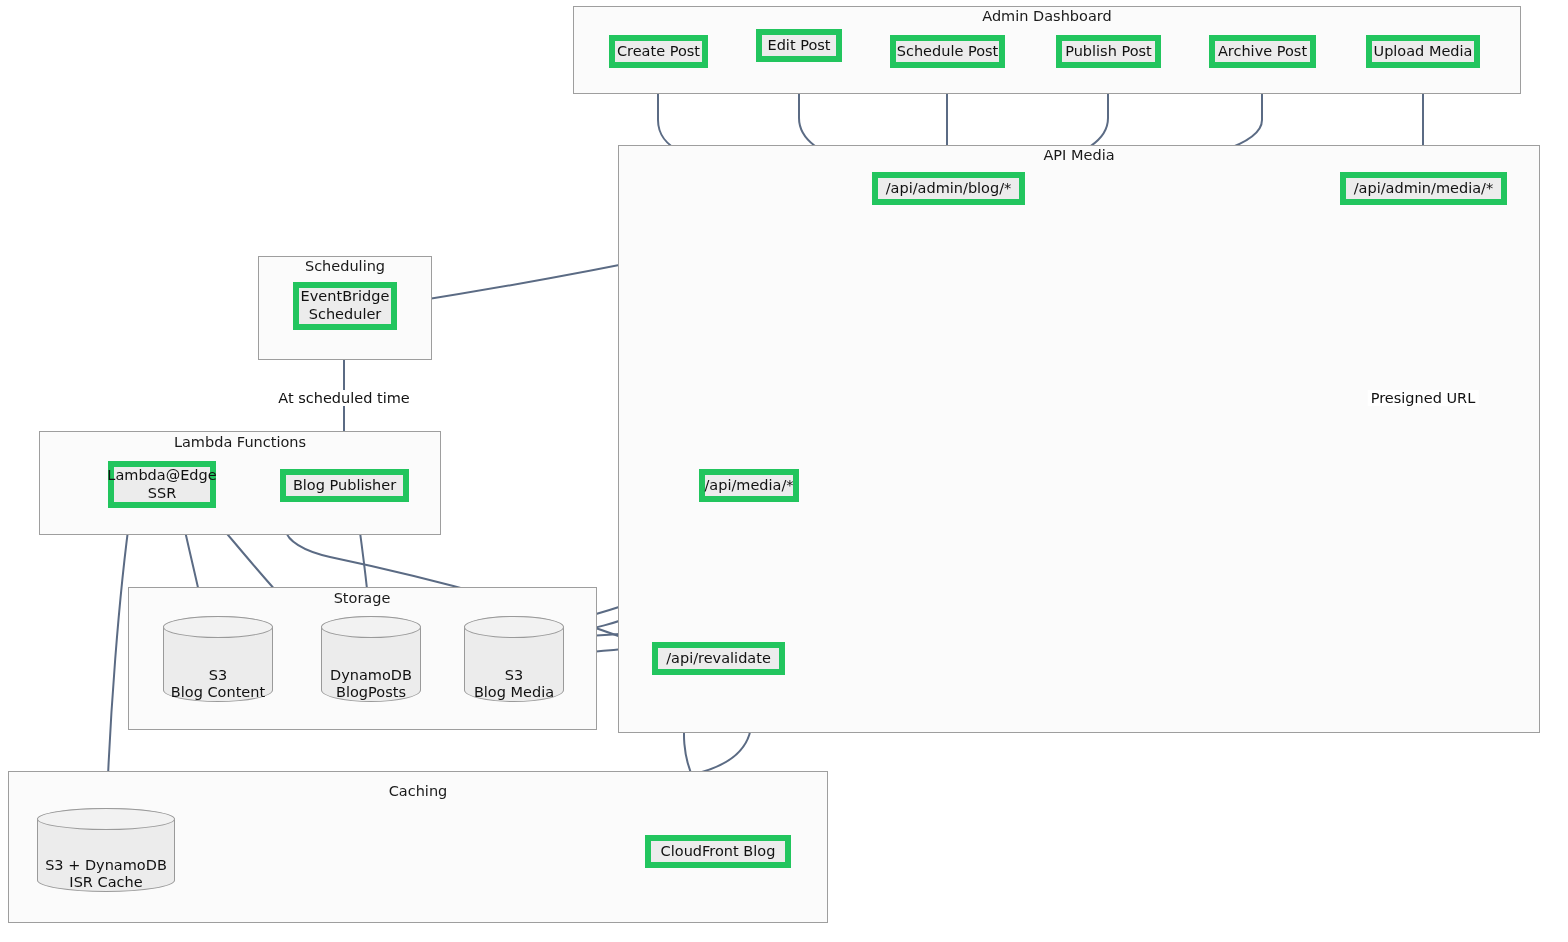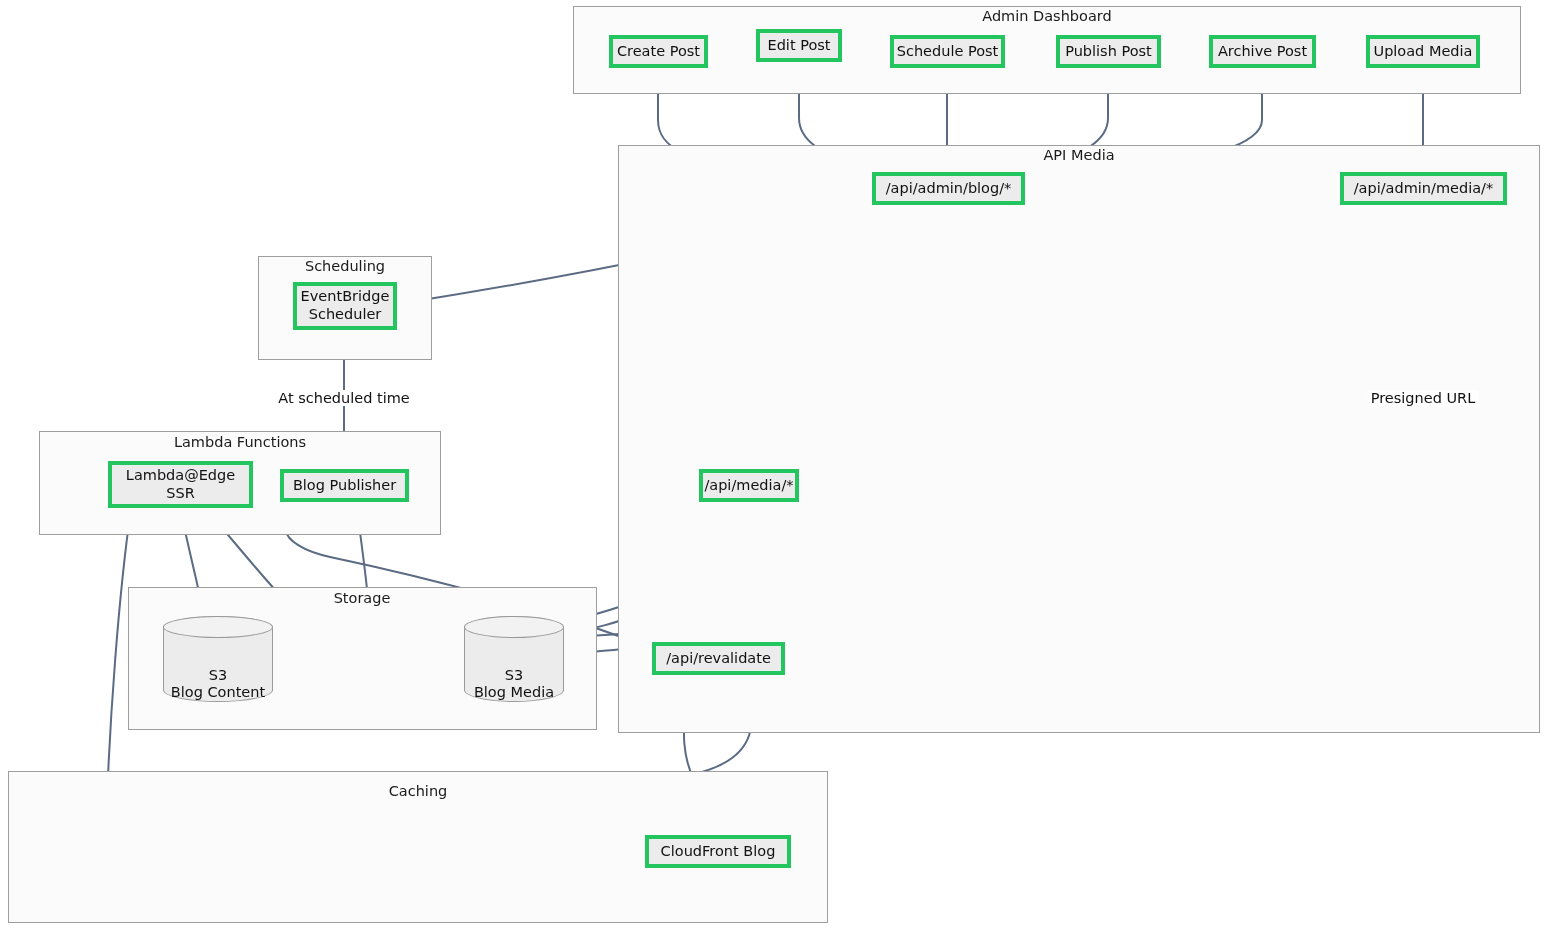--- a/index.html
+++ b/index.html
@@ -32,21 +32,21 @@
     position: absolute;
     transform: translateX(-50%);
     font-size: 14.5px;
     color: #1a1a1a;
     background: transparent;
     white-space: nowrap;
   }
   .node {
     position: absolute;
     background: #ececec;
-    border: 4px solid #22c55e;
+    border: 6px solid #22c55e;
     box-sizing: border-box;
     display: flex;
     align-items: center;
     justify-content: center;
     text-align: center;
     font-size: 14.5px;
     color: #111111;
     line-height: 1.22;
     white-space: pre-line;
   }
@@ -173,38 +173,50 @@
 
   <div class="node" style="left:872px; top:172px; width:153px; height:33px;">/api/admin/blog/*</div>
   <div class="node" style="left:1340px; top:172px; width:167px; height:33px;">/api/admin/media/*</div>
 
   <div class="node" style="left:699px; top:469px; width:100px; height:33px;">/api/media/*</div>
   <div class="node" style="left:652px; top:642px; width:133px; height:33px;">/api/revalidate</div>
 
   <div class="node" style="left:293px; top:282px; width:104px; height:48px;">EventBridge
 Scheduler</div>
 
-  <div class="node" style="left:108px; top:461px; width:145px; height:47px;">Lambda@Edge
+  <div class="node" style="left:108px; top:461px; width:108px; height:47px;">Lambda@Edge
 SSR</div>
   <div class="node" style="left:280px; top:469px; width:129px; height:33px;">Blog Publisher</div>
 
   <div class="db" style="left:163px; top:616px; width:110px; height:86px;">
     <div class="cyl"></div>
     <div class="cyl-top"></div>
     <div class="db-text">S3
 Blog Content</div>
   </div>
 
+  <div class="db" style="left:321px; top:616px; width:100px; height:86px;">
+    <div class="cyl"></div>
+    <div class="cyl-top"></div>
+    <div class="db-text">DynamoDB
+BlogPosts</div>
+  </div>
 
   <div class="db" style="left:464px; top:616px; width:100px; height:86px;">
     <div class="cyl"></div>
     <div class="cyl-top"></div>
     <div class="db-text">S3
 Blog Media</div>
   </div>
 
+  <div class="db" style="left:37px; top:808px; width:138px; height:84px;">
+    <div class="cyl"></div>
+    <div class="cyl-top"></div>
+    <div class="db-text">S3 + DynamoDB
+ISR Cache</div>
+  </div>
 
   <div class="node" style="left:645px; top:835px; width:146px; height:33px;">CloudFront Blog</div>
 
   <div class="edge-label" style="left:344px; top:398px;">At scheduled time</div>
   <div class="edge-label" style="left:1423px; top:398px;">Presigned URL</div>
 
 </div>
 
 </body></html>

